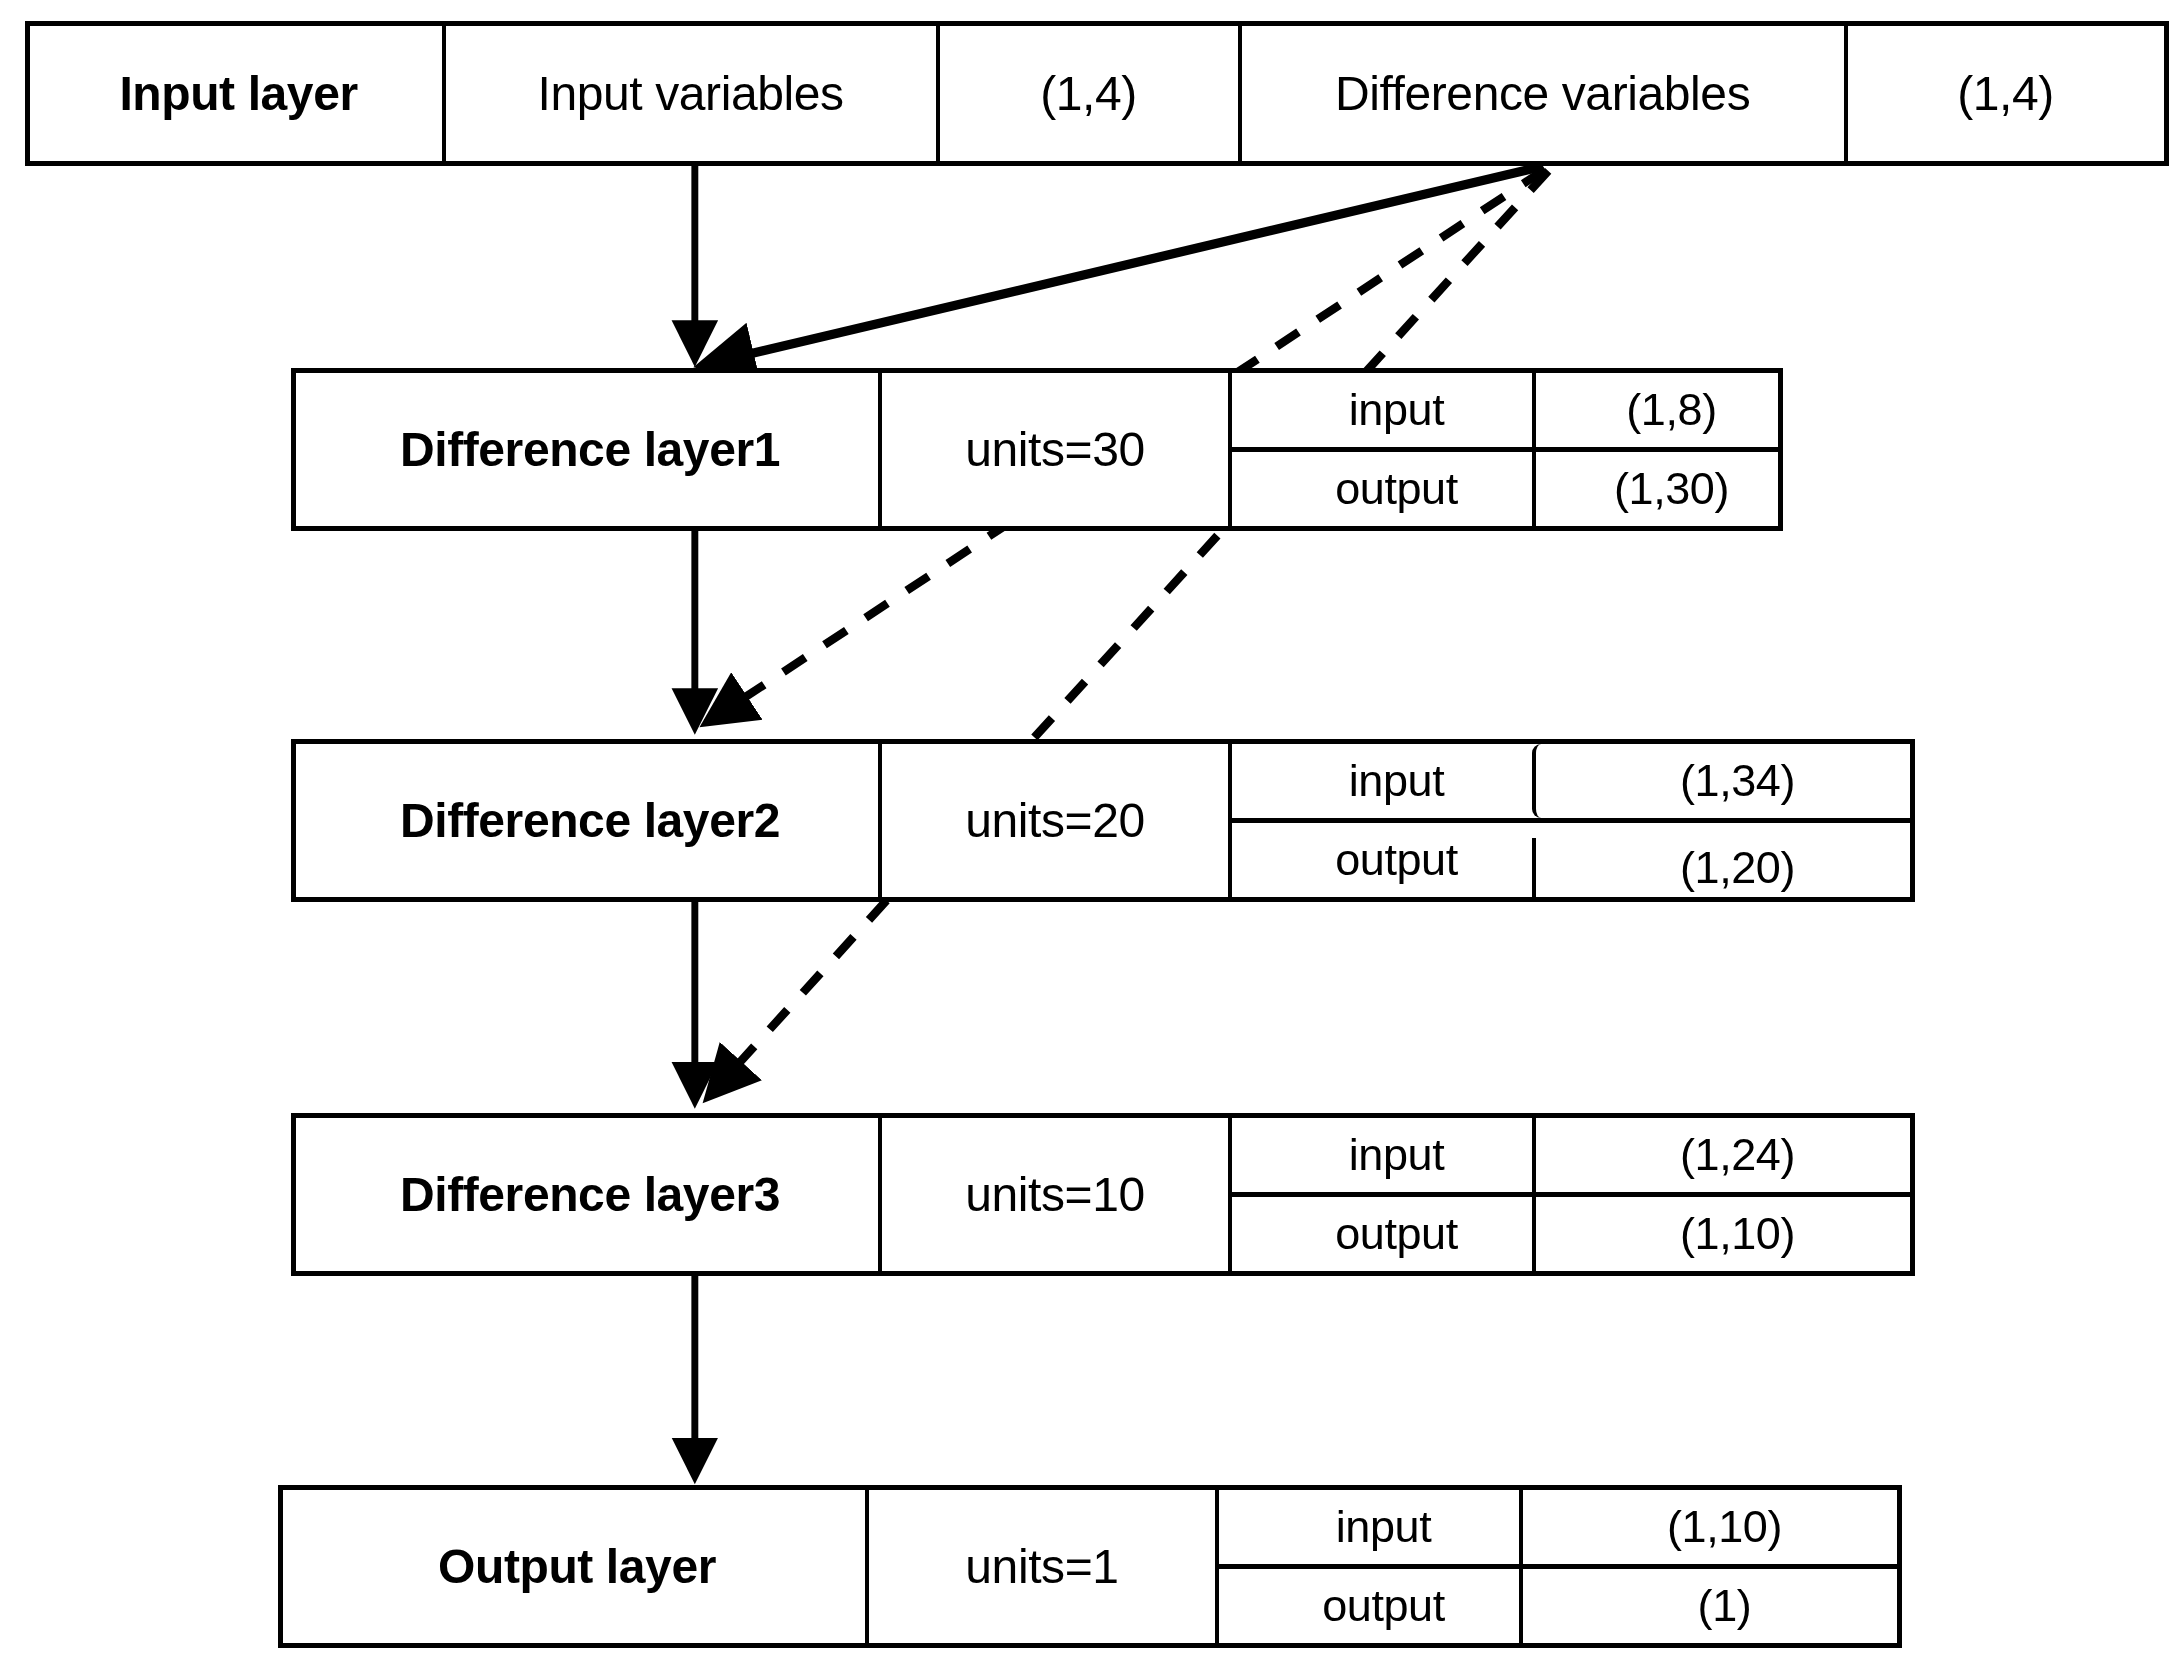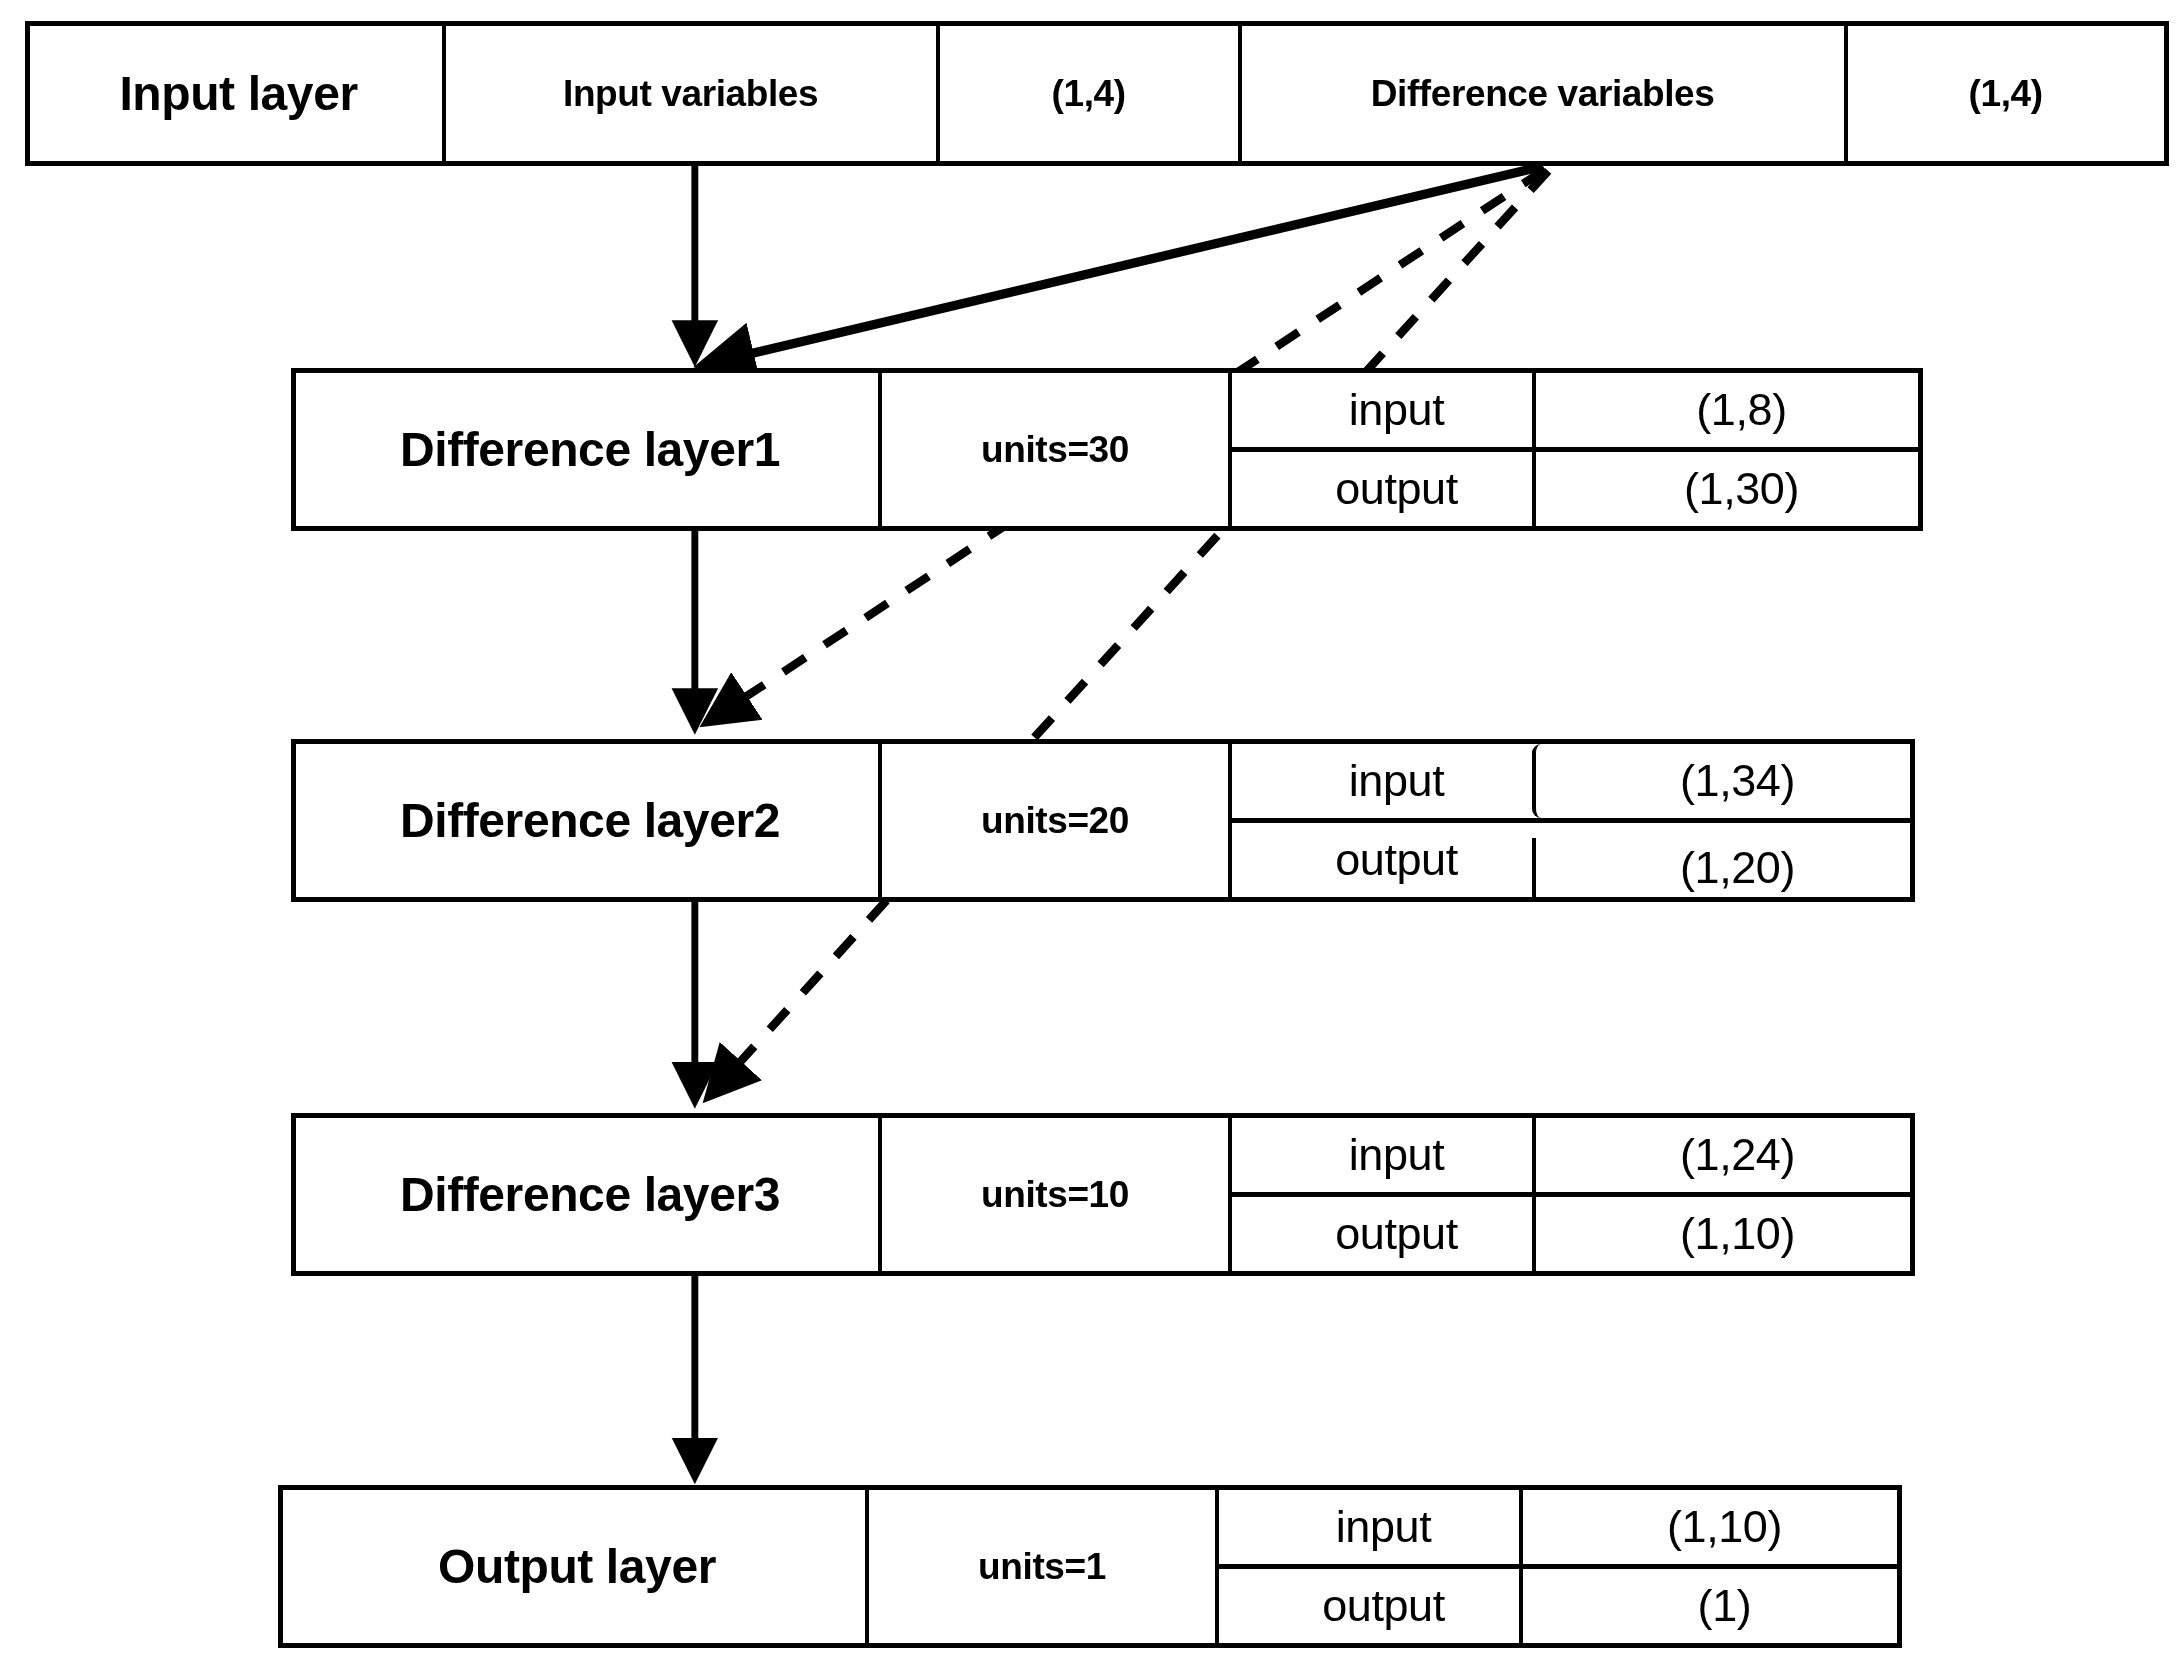--- a/index.html
+++ b/index.html
@@ -16,21 +16,21 @@
   .cell.bold{font-weight:bold;}
   .io-stack{box-sizing:border-box;display:flex;flex-direction:column;
             background:transparent;border-left:4.6px solid #000;}
   .io-row{display:flex;flex:1 1 0;min-height:0;}
   .io-row + .io-row{border-top:5.4px solid #000;}
   .io-cell{box-sizing:border-box;display:flex;align-items:center;
            justify-content:center;background:transparent;overflow:hidden;padding-left:29px;}
   .io-cell + .io-cell{border-left:4.6px solid #000;}
 
   .t-title{font-size:48px;font-weight:bold;letter-spacing:-0.4px;padding-left:6px;}
-  .t-norm{font-size:37px;font-weight:bold;letter-spacing:-0.4px;}
+  .t-norm{font-size:48px;font-weight:normal;letter-spacing:-0.4px;}
   .t-io{font-size:45px;font-weight:normal;letter-spacing:-0.4px;}
 
   
   #wires{position:absolute;left:0;top:0;width:2183px;height:1679px;
          z-index:2;pointer-events:none;}
 </style>
 </head>
 <body>
 
 <div id="canvas">
@@ -58,21 +58,21 @@
   </svg>
 
   <div class="row-box" style="left:24.6px;top:21px;width:2144px;height:145px;">
     <div class="cell bold t-title" style="width:412px;">Input layer</div>
     <div class="cell t-norm" style="width:494px;">Input variables</div>
     <div class="cell t-norm" style="width:302px;">(1,4)</div>
     <div class="cell t-norm" style="width:606px;">Difference variables</div>
     <div class="cell t-norm" style="flex:1 1 auto;">(1,4)</div>
   </div>
 
-  <div class="row-box" style="left:291px;top:368px;width:1632px;height:163px;">
+  <div class="row-box" style="left:291px;top:368px;width:1492px;height:163px;">
     <div class="cell bold t-title" style="width:582px;">Difference layer1</div>
     <div class="cell t-norm" style="width:350px;">units=30</div>
     <div class="io-stack" style="flex:1 1 auto;">
       <div class="io-row">
         <div class="io-cell t-io" style="width:300px;">input</div>
         <div class="io-cell t-io" style="flex:1 1 auto;">(1,8)</div>
       </div>
       <div class="io-row">
         <div class="io-cell t-io" style="width:300px;">output</div>
         <div class="io-cell t-io" style="flex:1 1 auto;">(1,30)</div>

